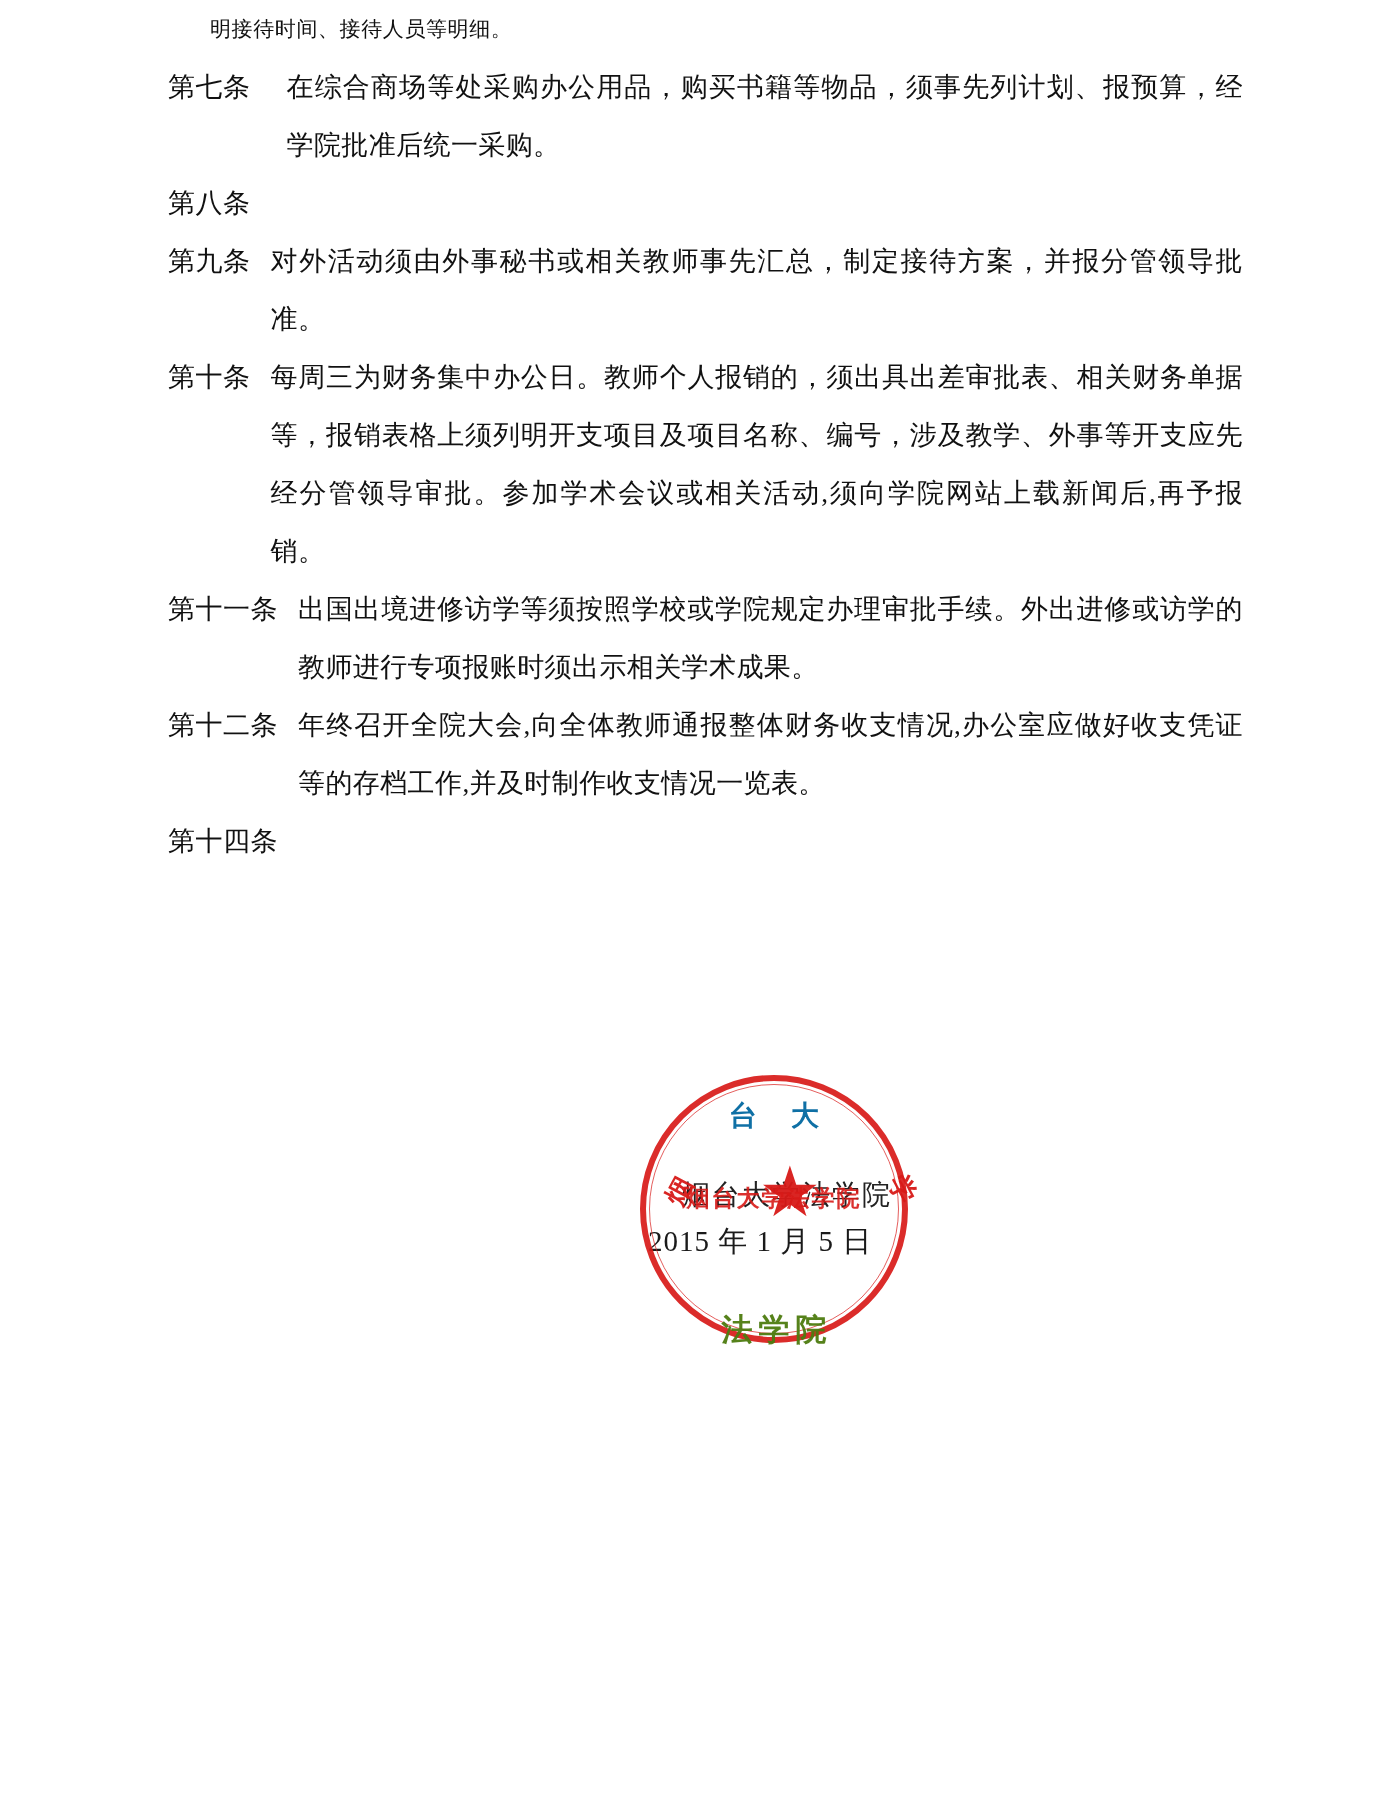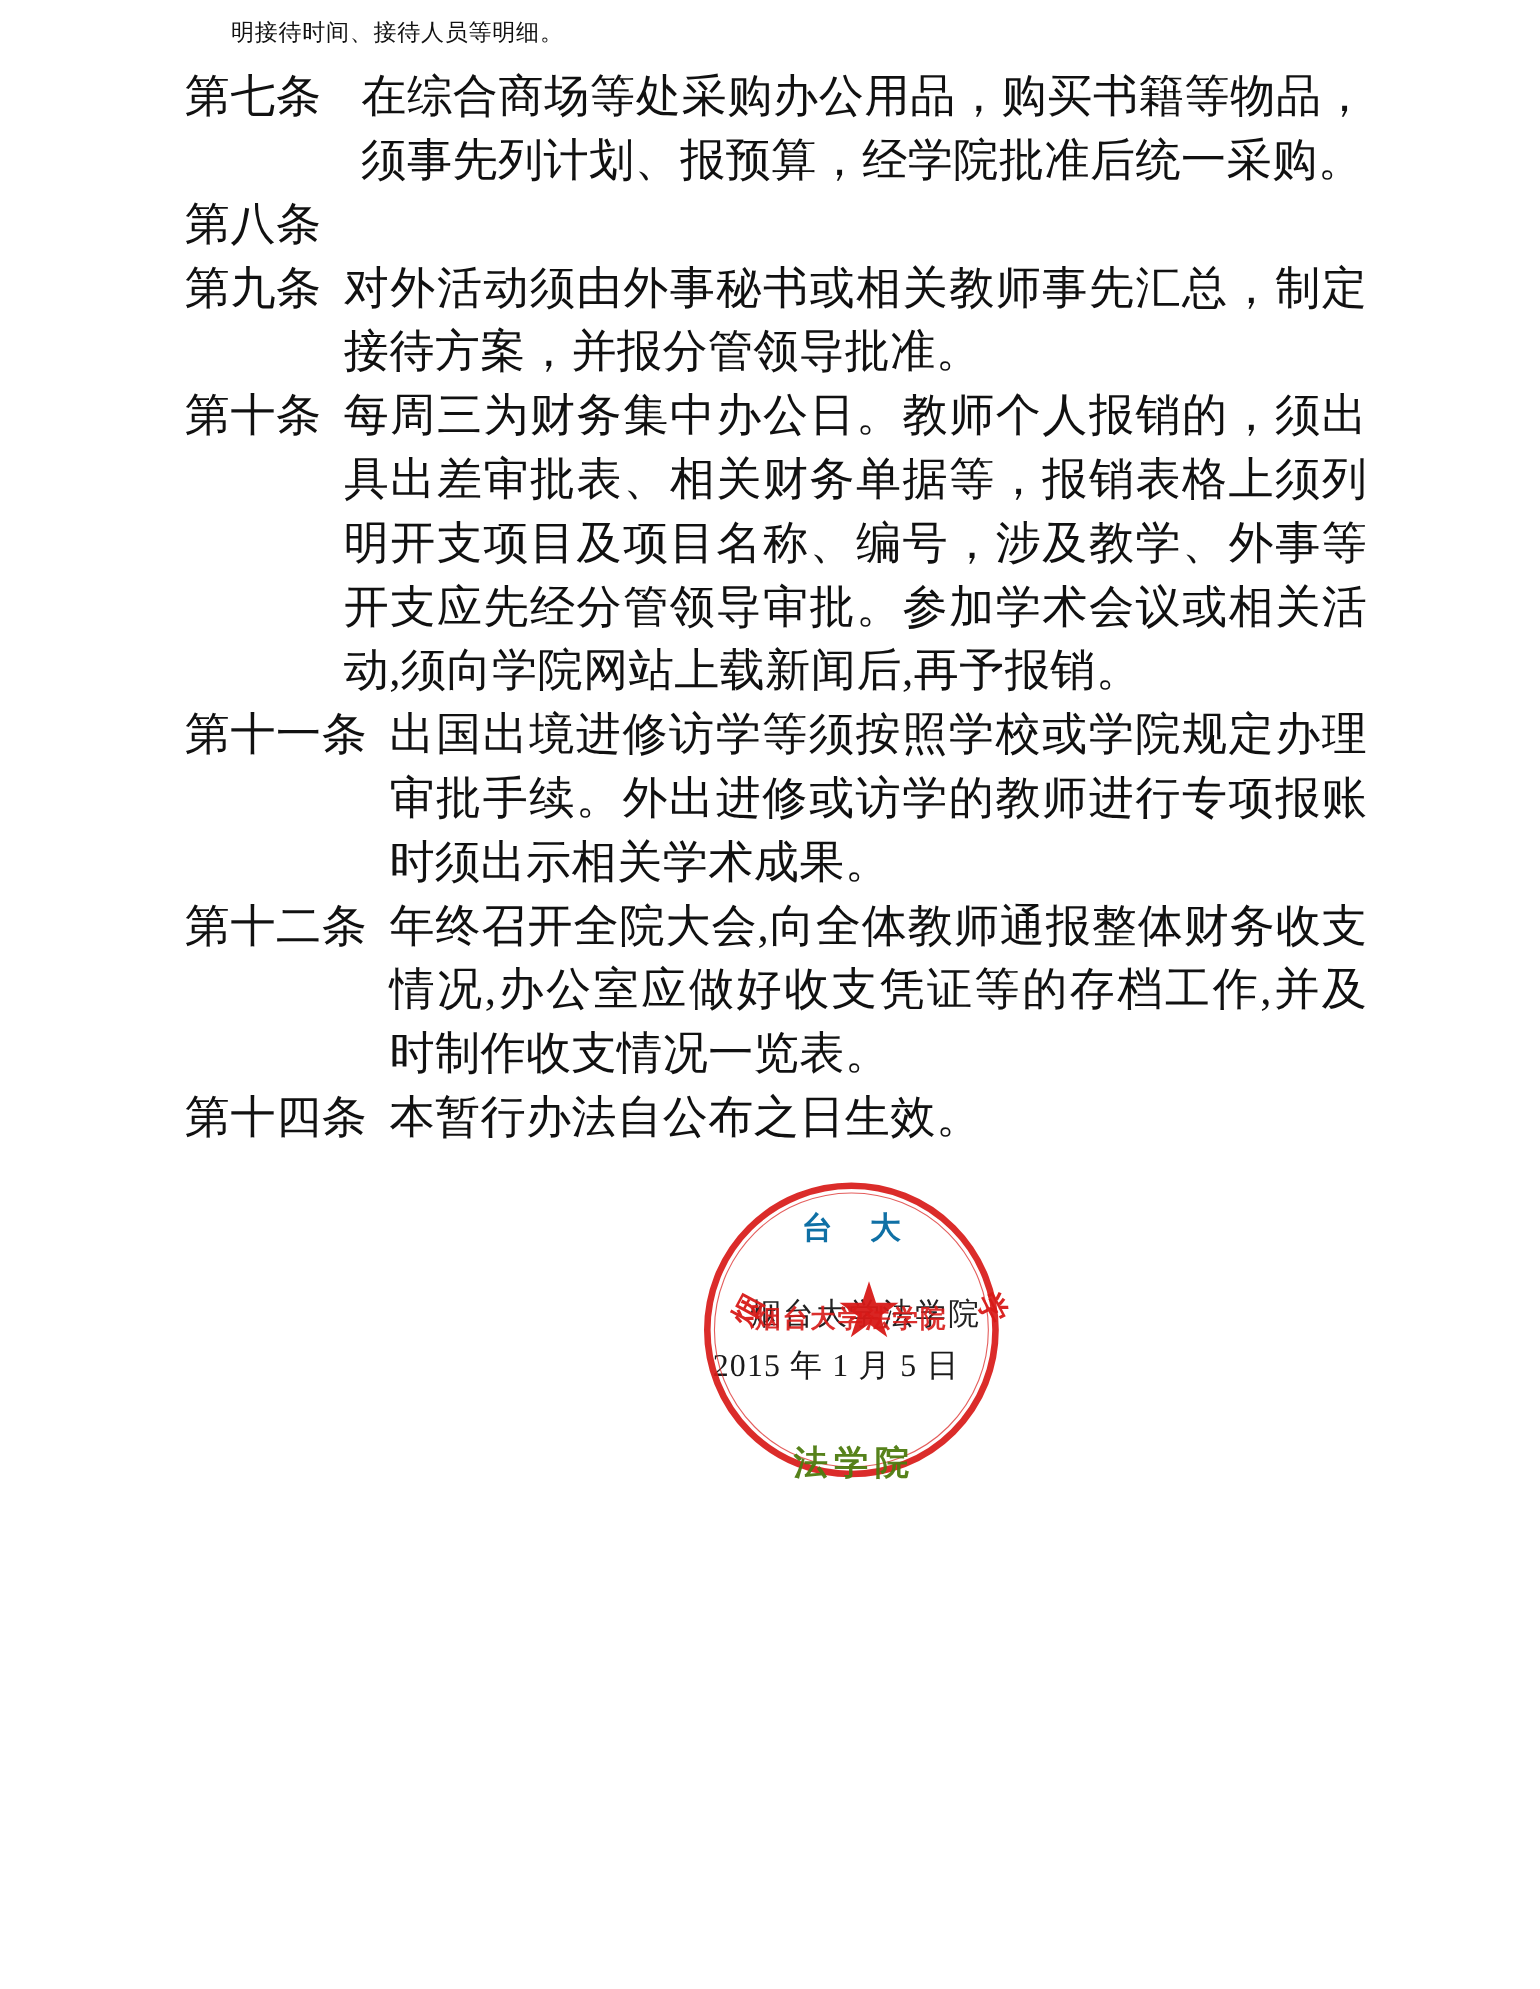--- a/index.html
+++ b/index.html
@@ -23,21 +23,21 @@
   }
   .doc-body {
     position: absolute;
     left: 168px;
     top: 0px;
     width: 1075px;
   }
   .para {
     display: flex;
     align-items: flex-start;
-    font-size: 41px;
+    font-size: 27px;
     line-height: 58px;
     margin: 0 0 0 0;
   }
   .para .lead {
     flex: 0 0 auto;
     white-space: nowrap;
     letter-spacing: 0.5px;
   }
   .para .txt {
     flex: 1 1 auto;
@@ -208,21 +208,20 @@
     </div>
 
     <div class="para indent-1">
       <span class="lead lead-gap-sm">第十二条</span>
       <span class="txt">年终召开全院大会,向全体教师通报整体财务收支情况,办公室应做好收支凭证等的存档工作,并及时制作收支情况一览表。</span>
     </div>
 
 
     <div class="para indent-1">
       <span class="lead lead-gap-sm">第十四条</span>
-      <span class="txt">本暂行办法自公布之日生效。</span>
     </div>
 
   </div>
 
   <div class="sign-org">烟台大学法学院</div>
   <div class="sign-line">2015 年 1 月 5 日</div>
 
   <div class="seal-area">
     <div class="seal"></div>
     <div class="seal-inner-ring"></div>

